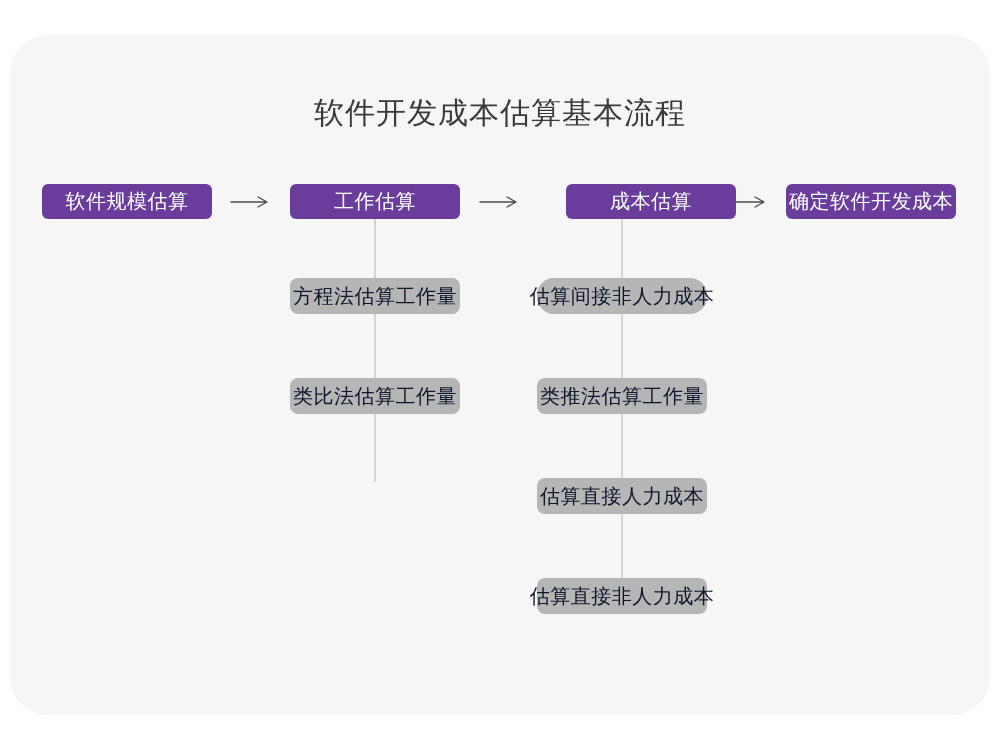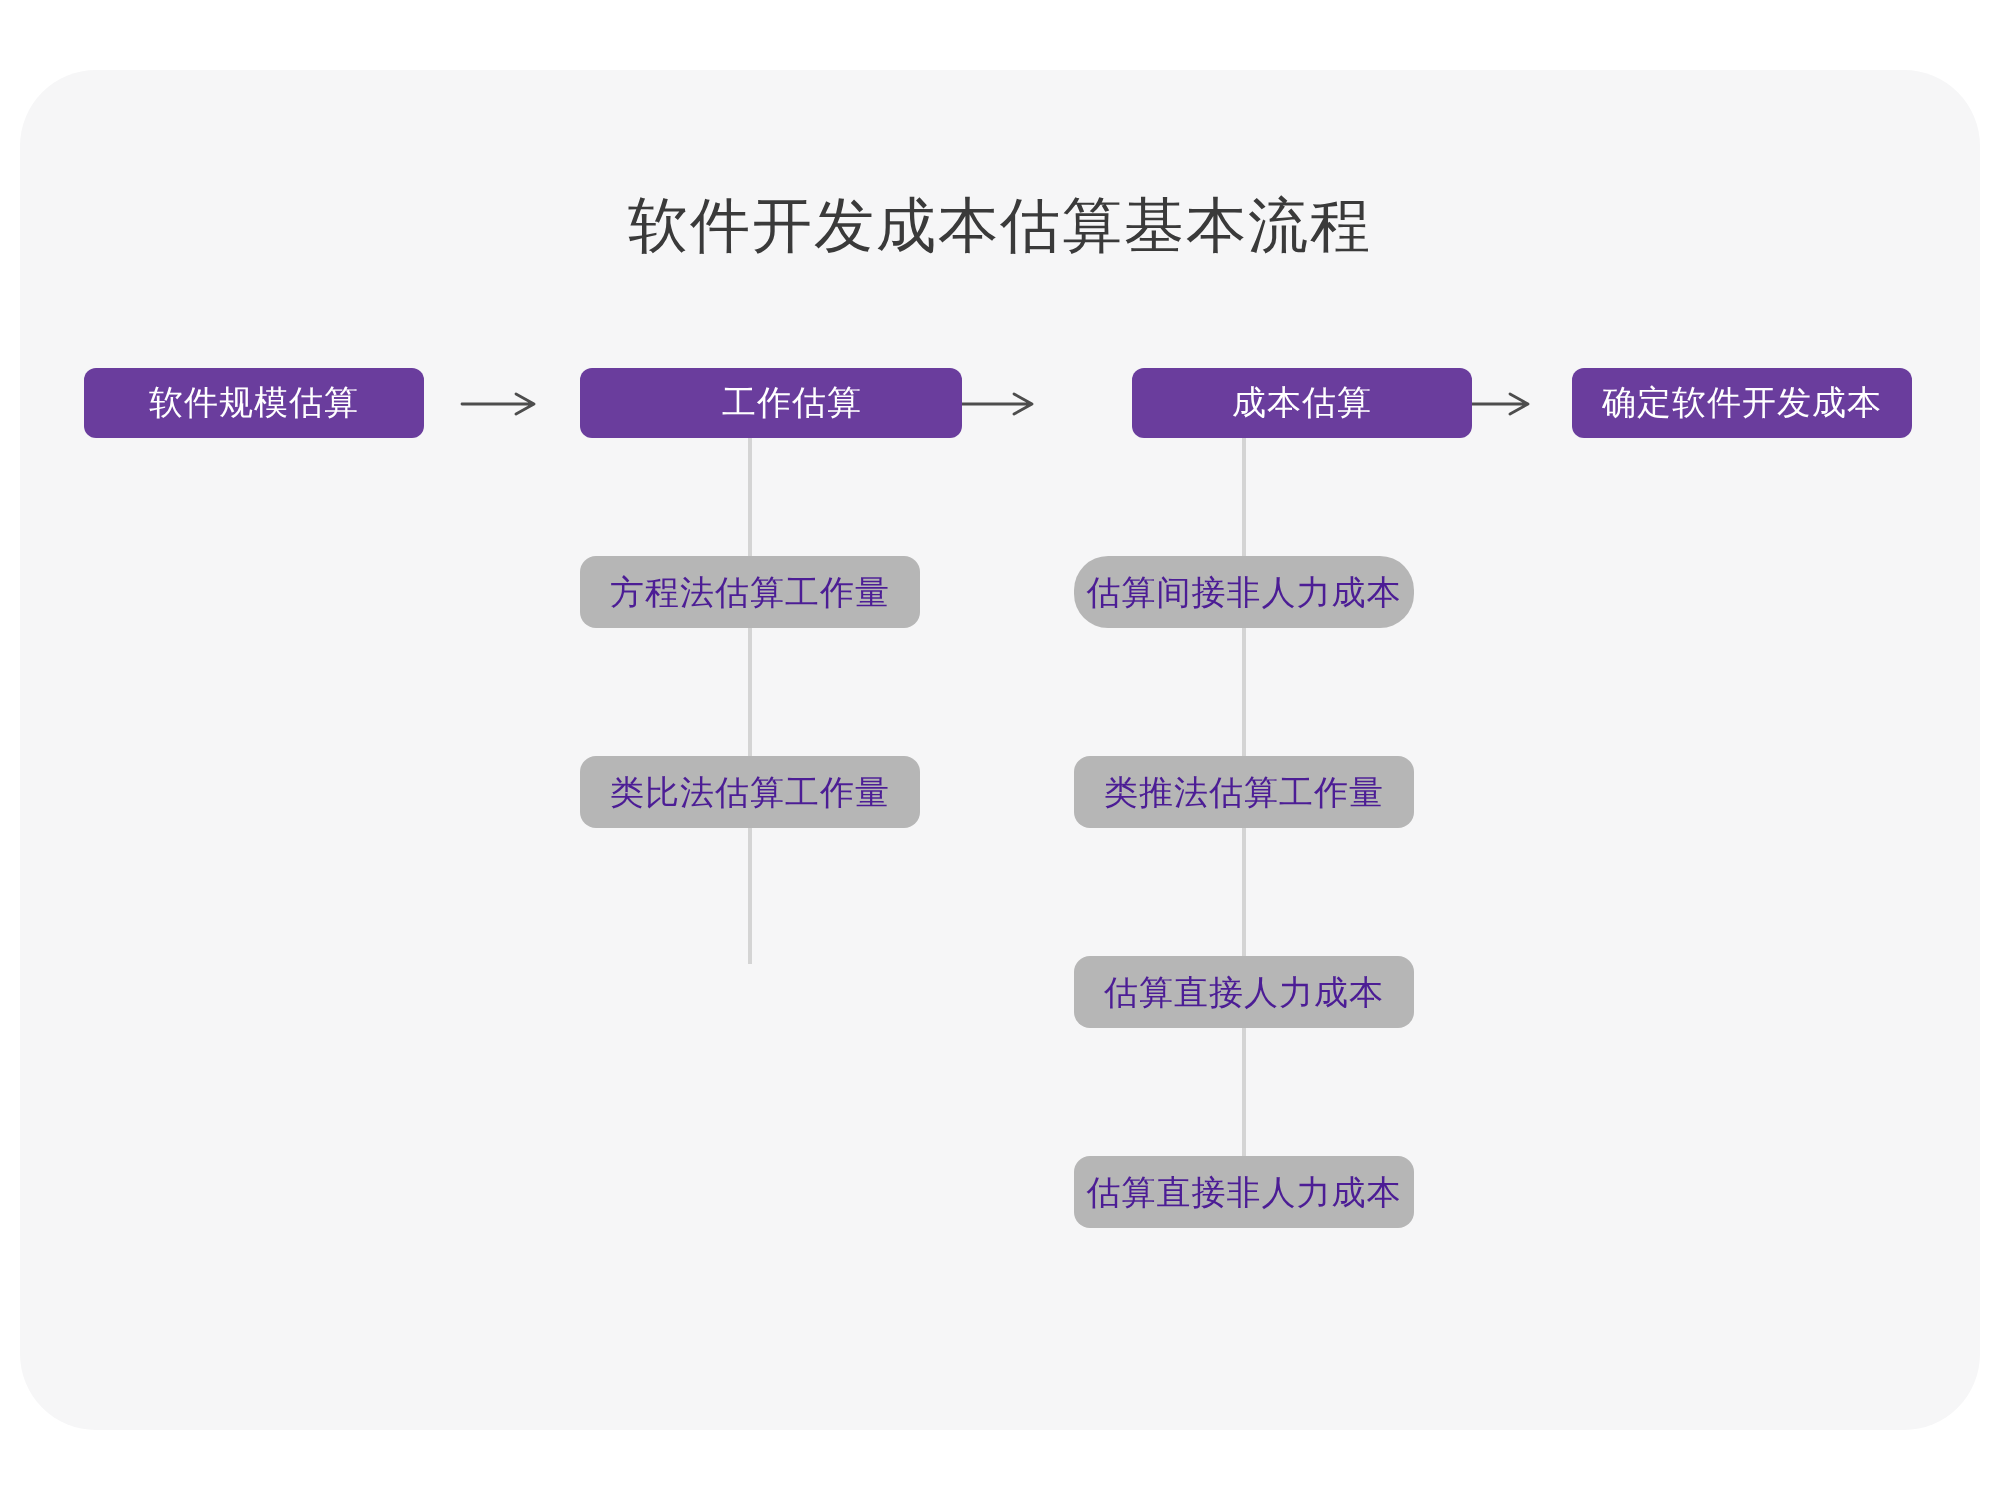--- a/index.html
+++ b/index.html
@@ -37,32 +37,32 @@
   }
   .node {
     position: absolute;
     width: 170px;
     height: 35px;
     top: 184px;
     border-radius: 6px;
     display: flex;
     align-items: center;
     justify-content: center;
-    font-size: 17px;
+    font-size: 20px;
     letter-spacing: 0.5px;
     white-space: nowrap;
     z-index: 2;
   }
   .node.purple {
     background: #6a3d9d;
     color: #ffffff;
   }
   .node.gray {
     background: #b6b6b6;
-    color: #4c1d95;
+    color: #0f172a;
     border-radius: 8px;
     height: 36px;
   }
   .arrow {
     position: absolute;
     top: 195px;
     width: 42px;
     height: 14px;
     z-index: 1;
   }
@@ -84,21 +84,21 @@
 
   <div class="vline" style="left: 374px; top: 218px; height: 264px;"></div>
   <div class="vline" style="left: 621px; top: 218px; height: 364px;"></div>
 
   <div class="node purple" style="left: 42px;">软件规模估算</div>
 
   <svg class="arrow" style="left: 229px;" viewBox="0 0 42 14">
     <path d="M2 7 H37 M29 2 L38 7 L29 12" fill="none" stroke="#4d4d4d" stroke-width="1.4" stroke-linecap="round" stroke-linejoin="round"></path>
   </svg>
 
-  <div class="node purple" style="left: 290px; padding-left: 21px;">工作估算</div>
+  <div class="node purple" style="left: 290px;">工作估算</div>
 
   <svg class="arrow" style="left: 478px;" viewBox="0 0 42 14">
     <path d="M2 7 H37 M29 2 L38 7 L29 12" fill="none" stroke="#4d4d4d" stroke-width="1.4" stroke-linecap="round" stroke-linejoin="round"></path>
   </svg>
 
   <div class="node purple" style="left: 526px; margin-left: 40px;">成本估算</div>
 
   <svg class="arrow" style="left: 726px;" viewBox="0 0 42 14">
     <path d="M2 7 H37 M29 2 L38 7 L29 12" fill="none" stroke="#4d4d4d" stroke-width="1.4" stroke-linecap="round" stroke-linejoin="round"></path>
   </svg>

